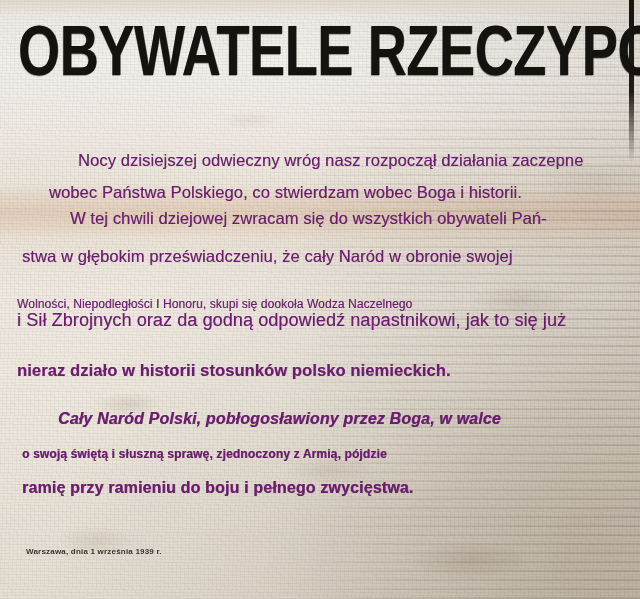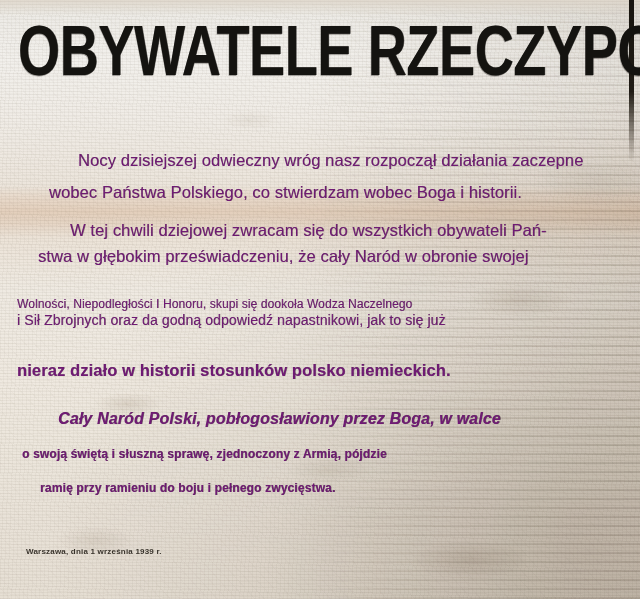--- a/index.html
+++ b/index.html
@@ -292,31 +292,31 @@
     <div class="headline">OBYWATELE RZECZYPOSPOLITEJ!</div>
 
     <div class="body-block">
 
       <div class="para">
         <div class="line" style="left:78px;  top:150px;">Nocy dzisiejszej odwieczny wróg nasz rozpoczął działania zaczepne</div>
         <div class="line" style="left:22px;  top:182px;margin-left:27px;">wobec Państwa Polskiego, co stwierdzam wobec Boga i historii.</div>
       </div>
 
       <div class="para">
-        <div class="line" style="left:70px;  top:220px;text-align:center;">W tej chwili dziejowej zwracam się do wszystkich obywateli Pań-</div>
-        <div class="line" style="left:22px;  top:246px;margin-left:16px;">stwa w głębokim przeświadczeniu, że cały Naród w obronie swojej</div>
+        <div class="line" style="left:70px;  top:208px;text-align:center;">W tej chwili dziejowej zwracam się do wszystkich obywateli Pań-</div>
+        <div class="line" style="left:22px;  top:246px;">stwa w głębokim przeświadczeniu, że cały Naród w obronie swojej</div>
         <div class="line" style="left:17px;  top:294px; font-size:12px;">Wolności, Niepodległości I Honoru, skupi się dookoła Wodza Naczelnego</div>
-        <div class="line" style="left:17px;  top:310px; font-size:14px;">i Sił Zbrojnych oraz da godną odpowiedź napastnikowi, jak to się już</div>
+        <div class="line" style="left:17px;  top:310px; font-size:18px;">i Sił Zbrojnych oraz da godną odpowiedź napastnikowi, jak to się już</div>
         <div class="line" style="left:17px;  top:360px;font-weight:bold;">nieraz działo w historii stosunków polsko niemieckich.</div>
       </div>
 
       <div class="para">
         <div class="line bold" style="left:58px; top:409px; font-size:16px;font-style:italic;">Cały Naród Polski, pobłogosławiony przez Boga, w walce</div>
         <div class="line bold" style="left:22px; top:444px; font-size:12px;">o swoją świętą i słuszną sprawę, zjednoczony z Armią, pójdzie</div>
-        <div class="line bold" style="left:22px; top:478px; font-size:12px;margin-left:18px;">ramię przy ramieniu do boju i pełnego zwycięstwa.</div>
+        <div class="line bold" style="left:22px; top:478px; font-size:16px;">ramię przy ramieniu do boju i pełnego zwycięstwa.</div>
       </div>
 
     </div>
 
     <div class="date-line">Warszawa, dnia 1 września 1939 r.</div>
 
 
   </div>
 
   <div class="ink-noise"></div>

